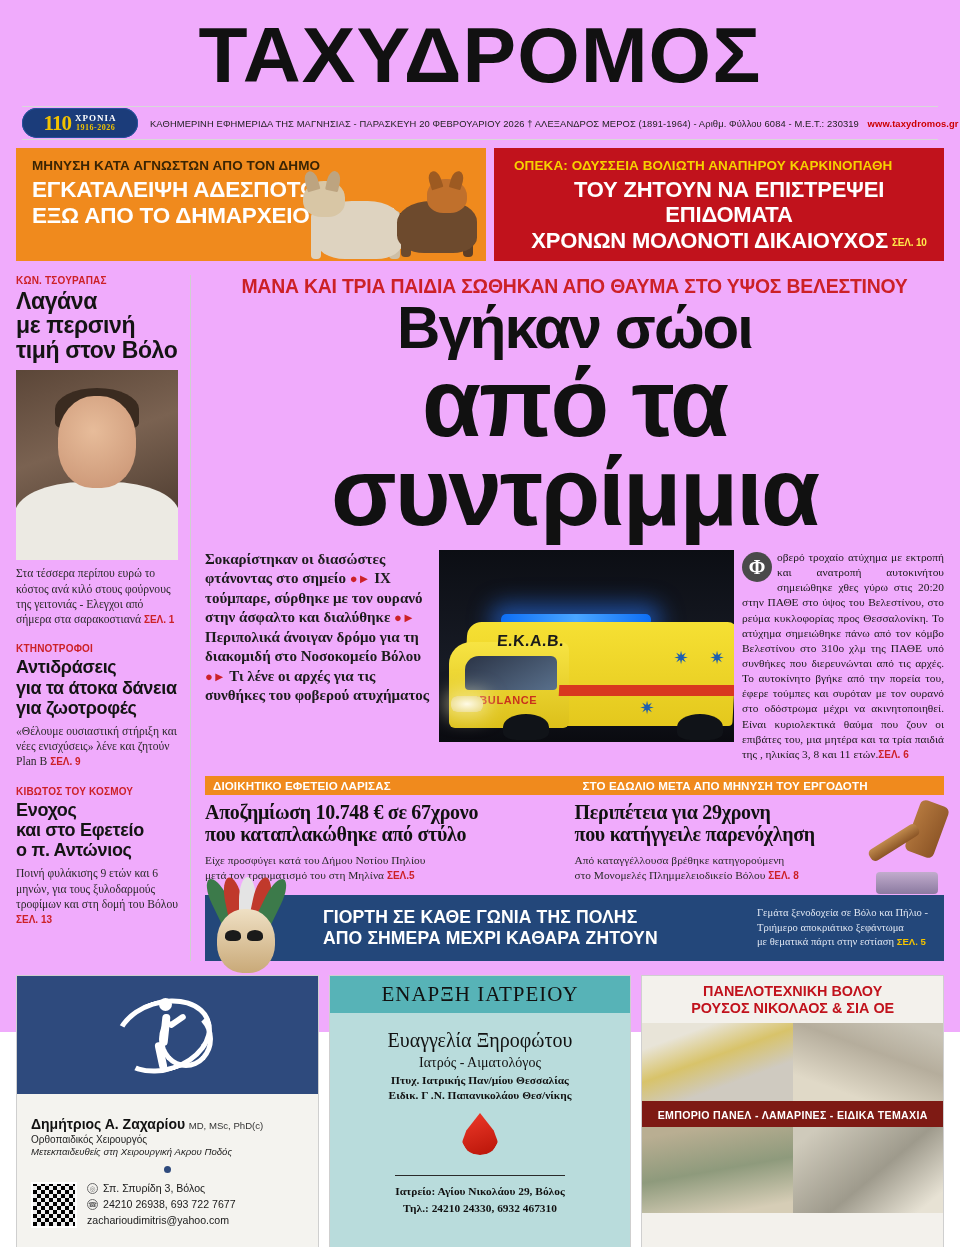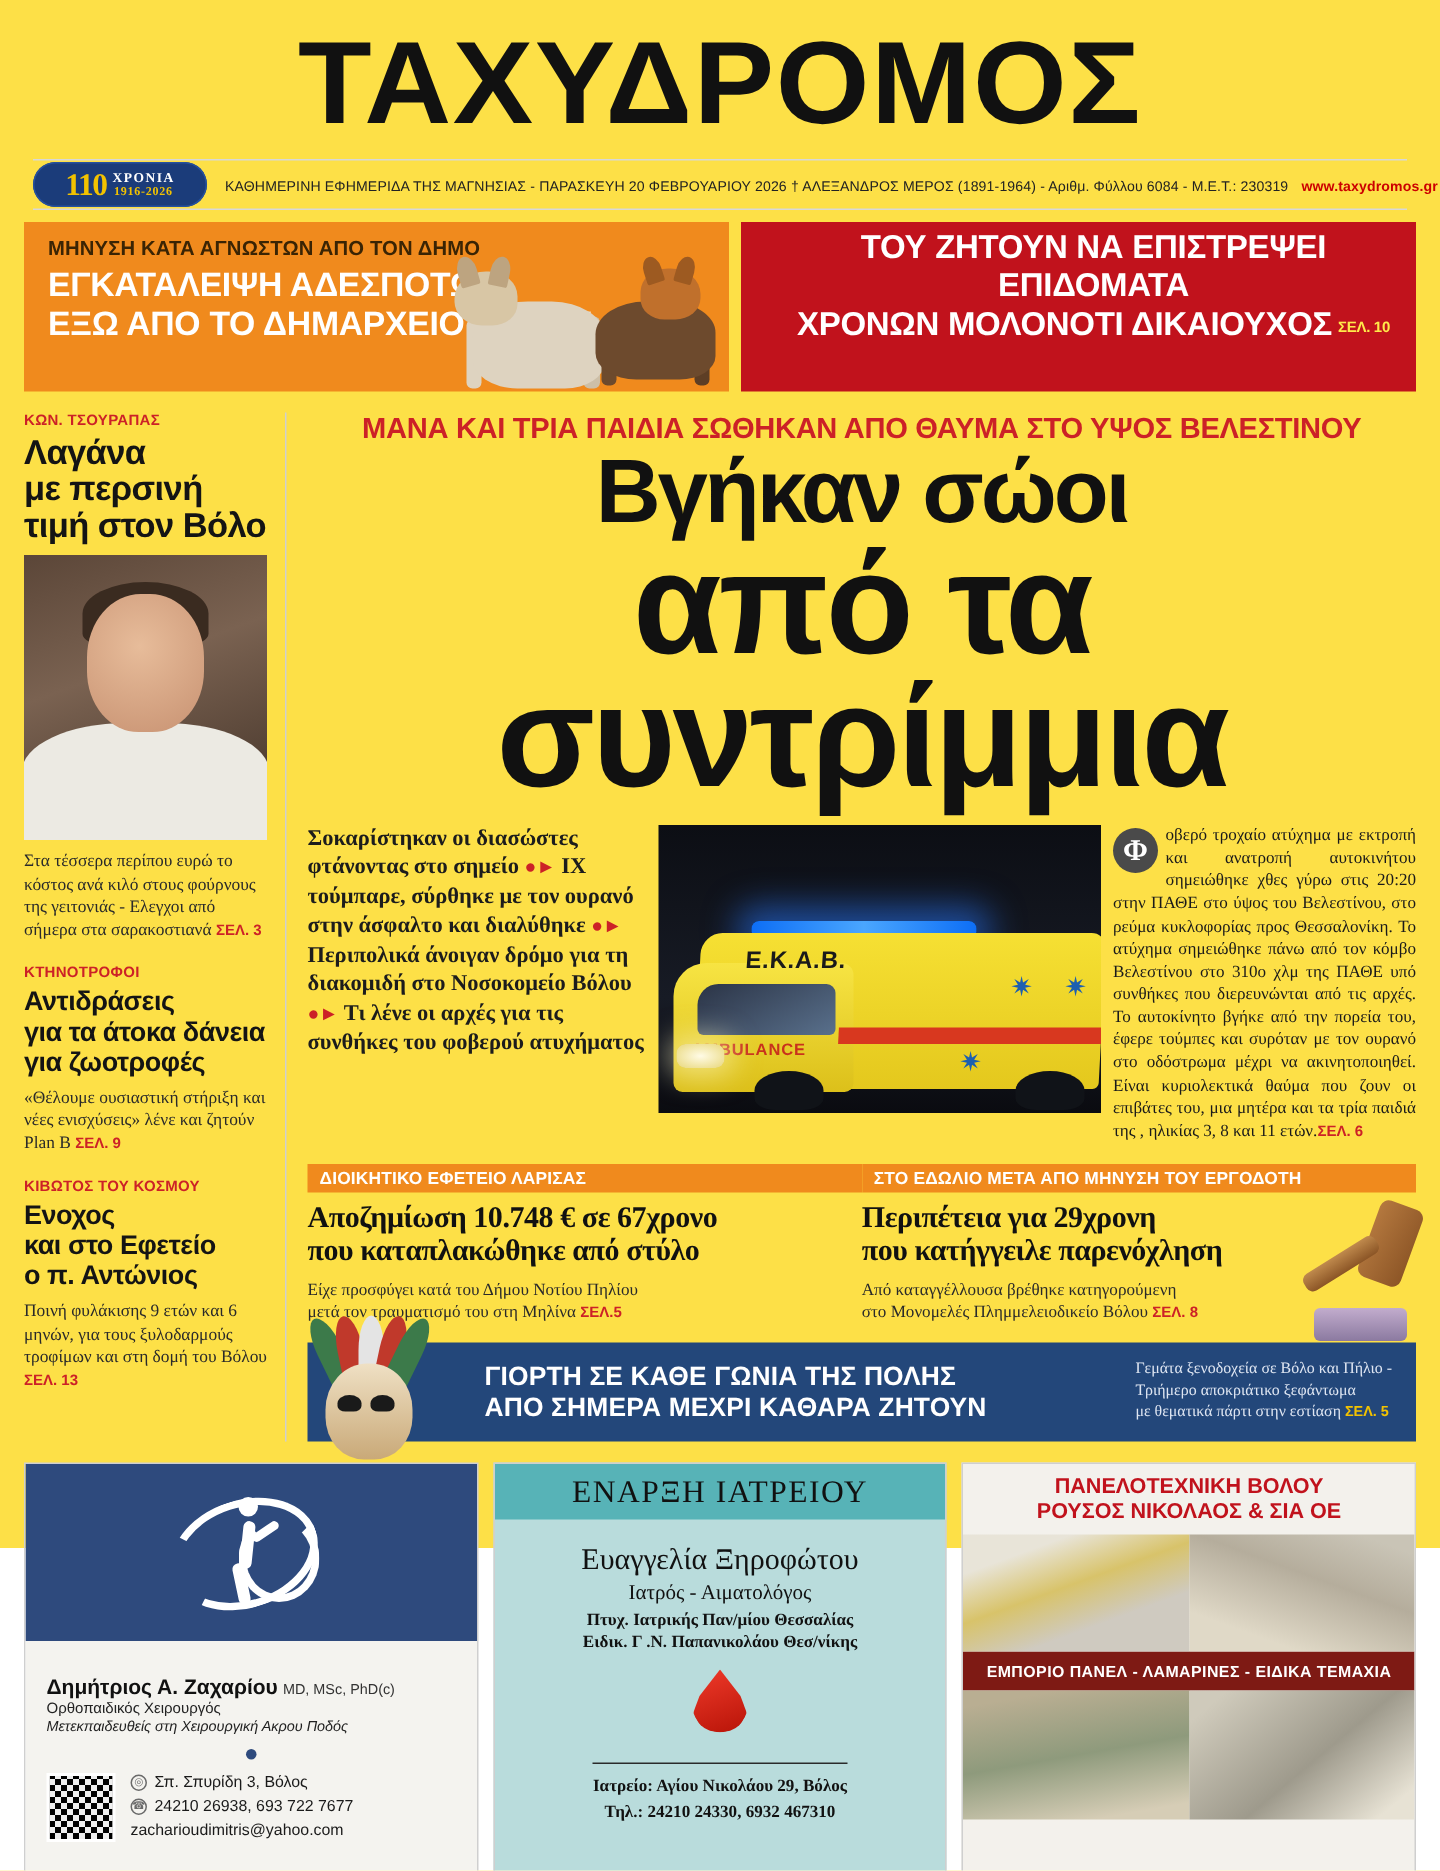--- a/index.html
+++ b/index.html
@@ -2,21 +2,21 @@
 <html><head>
 <meta charset="utf-8">
 <style>
   * { box-sizing: border-box; margin: 0; padding: 0; }
   html, body {
     width: 960px; height: 1247px;
     background: #ffffff;
     font-family: "Liberation Sans", sans-serif;
     overflow: hidden;
   }
-  .page { position: relative; width: 960px; height: 1032px; background:#fde047; }
+  .page { position: relative; width: 960px; height: 1032px; background:#f0abfc; }
 
   
   .masthead { padding-top: 18px; }
   .masthead-title {
     text-align: center;
     font-family: "Liberation Sans", sans-serif;
     font-weight: bold;
     font-size: 78px;
     letter-spacing: 1px;
     color: #111;
@@ -363,20 +363,21 @@
           <div class="dog d1ear2"></div>
         <div class="dog d2b"></div>
           <div class="dog d2c"></div>
           <div class="dog d2"></div>
         <div class="dog d2head"></div>
           <div class="dog d2ear1"></div>
           <div class="dog d2ear2"></div>
       </div>
     </div>
     <div class="teaser teaser-opeka">
+      <div class="teaser-kicker">ΟΠΕΚΑ: ΟΔΥΣΣΕΙΑ ΒΟΛΙΩΤΗ ΑΝΑΠΗΡΟΥ ΚΑΡΚΙΝΟΠΑΘΗ</div>
       <div class="teaser-head">
         <div>ΤΟΥ ΖΗΤΟΥΝ ΝΑ ΕΠΙΣΤΡΕΨΕΙ ΕΠΙΔΟΜΑΤΑ</div>
         <div><span>ΧΡΟΝΩΝ ΜΟΛΟΝΟΤΙ ΔΙΚΑΙΟΥΧΟΣ</span><span class="sel-tag">ΣΕΛ. 10</span></div>
       </div>
     </div>
   </div>
 
   <div class="content">
 
     <div class="col-left">
@@ -388,21 +389,21 @@
           <div>με περσινή</div>
           <div>τιμή στον Βόλο</div>
         </div>
         <div class="side-photo">
           <div class="shirt"></div>
             <div class="hair"></div>
             <div class="face"></div>
         </div>
         <div class="side-deck">
           <span>Στα τέσσερα περίπου ευρώ το κόστος ανά κιλό στους φούρνους της γειτονιάς - Ελεγχοι από σήμερα στα σαρακοστιανά</span>
-          <span class="sel-red">ΣΕΛ. 3</span>
+          <span class="sel-red">ΣΕΛ. 1</span>
         </div>
       </div>
 
       <div class="side-block">
         <div class="kicker-red">ΚΤΗΝΟΤΡΟΦΟΙ</div>
         <div class="side-head-sm">
           <div>Αντιδράσεις</div>
           <div>για τα άτοκα δάνεια</div>
           <div>για ζωοτροφές</div>
         </div>

